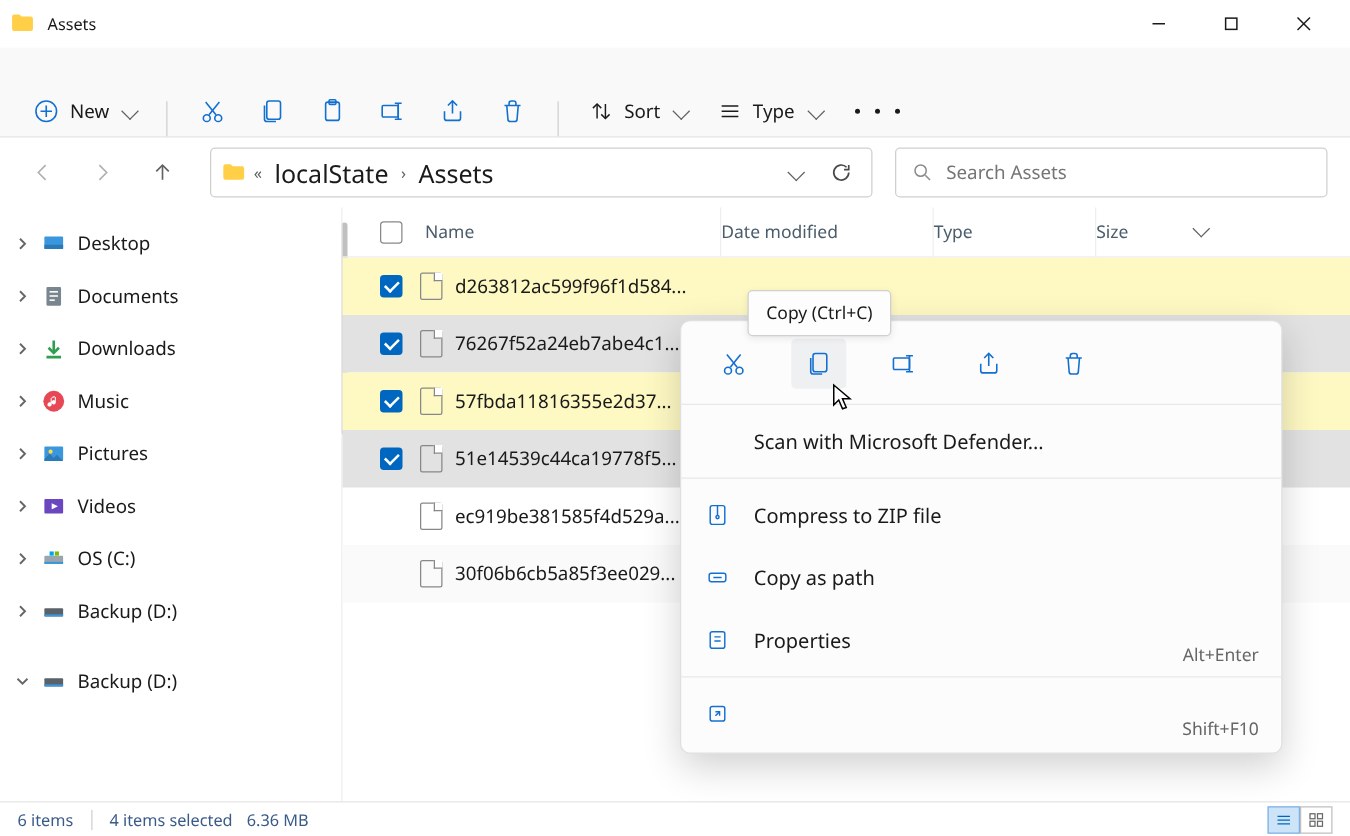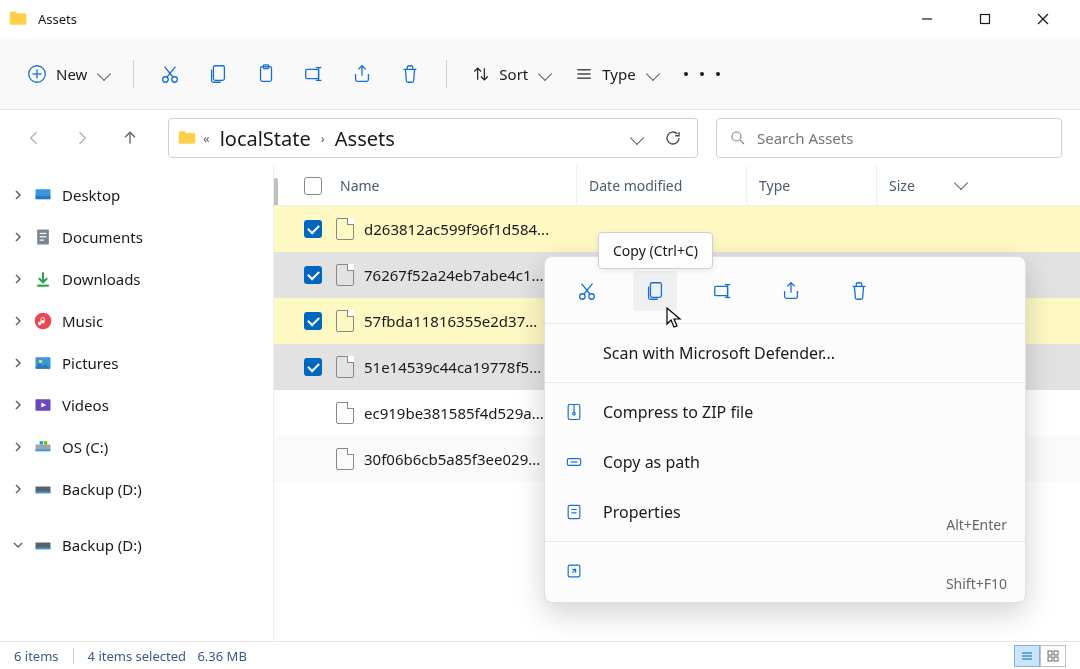--- a/index.html
+++ b/index.html
@@ -7,21 +7,21 @@
 
 
 .titlebar { height: 38px; display: flex; align-items: center; padding: 0 8px; background: #fff; }
 .titlebar .folder-glyph { width: 20px; height: 20px; margin-right: 10px; display: inline-block; }
 .titlebar .title { font-size: 13px; color: #1a1a1a; }
 .winctrls { margin-left: auto; display: flex; }
 .winctrls .btn { width: 58px; height: 38px; display: flex; align-items: center; justify-content: center; color: #1a1a1a; }
 .winctrls svg { stroke: #1a1a1a; }
 
 
-.toolbar { height: 72px; border-bottom: 1px solid #e5e5e5; display: flex; align-items: center; padding: 0 18px; gap: 8px; background: #f9f9f9; }
+.toolbar { height: 72px; border-bottom: 1px solid #e5e5e5; display: flex; align-items: flex-end; padding: 0 18px; gap: 8px; background: #f9f9f9; }
 .toolbar .sep { width: 1px; height: 28px; background: #d0d0d0; margin: 0 8px; }
 .toolbar .tbtn { height: 40px; min-width: 40px; display: flex; align-items: center; justify-content: center; border-radius: 4px; color: #0067c0; padding: 0 8px; gap: 8px; font-size: 15px; }
 .toolbar .tbtn.text { color: #1a1a1a; }
 .toolbar .tbtn.text svg { stroke: #1a1a1a; }
 .toolbar .tbtn svg { stroke: #1370d0; fill: none; stroke-width: 1.4; }
 .chev { width: 10px; height: 10px; border-right: 1.5px solid #616161; border-bottom: 1.5px solid #616161; transform: rotate(45deg); margin-left: 4px; }
 .dots span { width: 4px; height: 4px; background: #1a1a1a; border-radius: 50%; display: inline-block; margin: 0 2px; }
 
 
 .navrow { height: 56px; display: flex; align-items: center; padding: 0 14px; gap: 8px; }
@@ -41,21 +41,21 @@
 .body { display: flex; height: calc(669px - 38px - 72px - 56px - 28px); position: relative; }
 .sidebar { width: 273px; padding: 8px 0; overflow: hidden; }
 .sideitem { height: 42px; display: flex; align-items: center; padding: 0 12px; gap: 8px; font-size: 15px; color: #1a1a1a; }
 .sideitem .exp { width: 12px; height: 12px; display: flex; align-items: center; justify-content: center; color: #616161; }
 .sideitem .exp.down svg { transform: rotate(90deg); }
 .sideitem .icon { width: 22px; height: 22px; display: flex; align-items: center; justify-content: center; }
 .scroll-thumb { position: absolute; left: 273px; top: 12px; width: 5px; height: 170px; background: #c0c0c0; border-radius: 3px; }
 
 .content { flex: 1; border-left: 1px solid #eee; position: relative; }
 .colheaders { height: 40px; display: flex; align-items: center; border-bottom: 1px solid #eee; padding-left: 30px; font-size: 14px; color: #4b5c6b; position: relative; }
-.colheaders .hdr { border-left: 1px solid #eee; padding-left: 12px; height: 100%; display: flex; align-items: center; }
+.colheaders .hdr { border-left: 1px solid #eee; height: 100%; display: flex; align-items: center; }
 .colheaders .hdr.first { border-left: none; padding-left: 0; }
 .colheaders .chk { width: 18px; height: 18px; border: 1.5px solid #888; border-radius: 3px; margin-right: 18px; }
 .colheaders .hname { width: 236px; }
 .colheaders .hdate { width: 170px; }
 .colheaders .htype { width: 130px; }
 .colheaders .hsize { width: 100px; position: relative; }
 .colheaders .hsize .chev { position: absolute; right: 10px; top: 12px; }
 
 .row { height: 46px; display: flex; align-items: center; padding-left: 30px; font-size: 15px; color: #1a1a1a; gap: 10px; }
 .row.selected { background: #fef9c3; }

